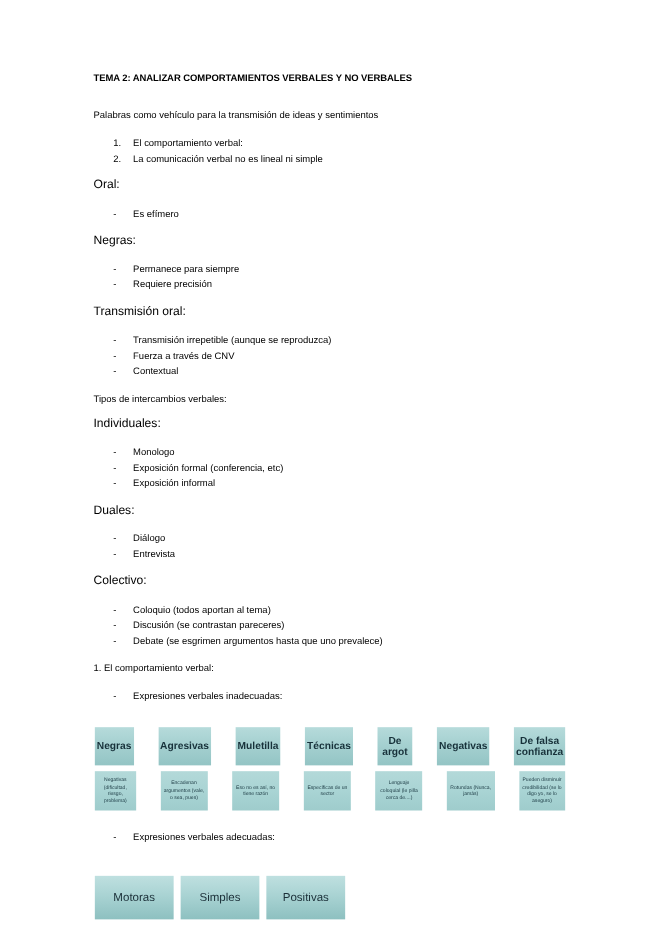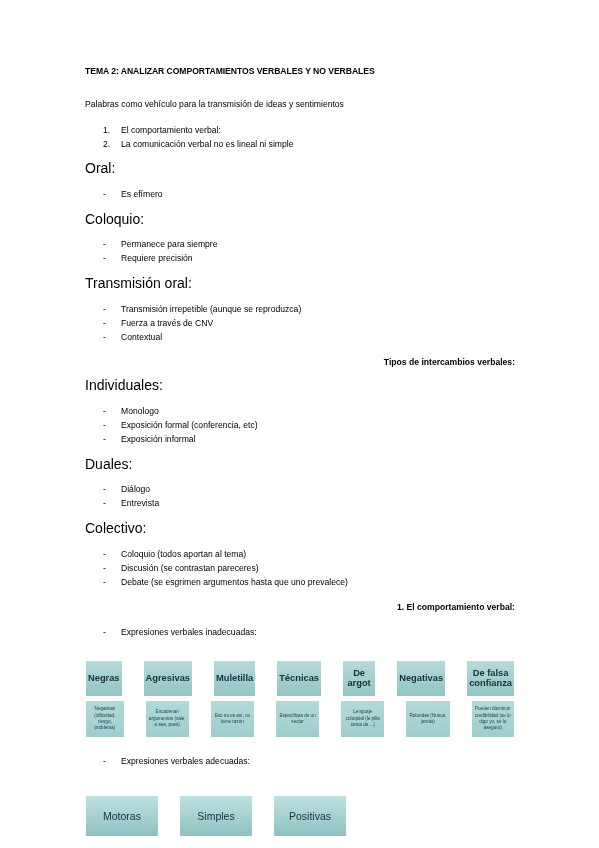--- a/index.html
+++ b/index.html
@@ -38,25 +38,24 @@
     margin: 0 0 22px 0;
     white-space: nowrap;
   }
   .para {
     font-size: 8.6px;
     line-height: 11px;
     margin: 0 0 12.5px 0;
     white-space: nowrap;
   }
   .para.bold {
-    font-weight: bold;
-    text-align: right;
+    font-weight: normal;
   }
   .label-line {
-    font-size: 14px;
+    font-size: 11px;
     line-height: 11px;
     margin: 0 0 12.5px 0;
     white-space: nowrap;
   }
 
   
   ol.num-list, ul.dash-list {
     list-style: none;
     margin: 0 0 12.5px 0;
     padding: 0;
@@ -117,21 +116,21 @@
     line-height: 6.4px;
     padding: 0 3px;
   }
   .dbox.plain {
     height: 42px;
     background: linear-gradient(180deg, #bfe0e0 0%, #a9d3d3 45%, #8dc0c0 100%);
     font-size: 10.5px;
     color: #1b2f38;
     font-weight: normal;
   }
-  .diagram-row.plain-row { gap: 20px; }
+  .diagram-row.plain-row { gap: 4px; }
 
   .spacer-8 { height: 8px; }
   .spacer-14 { height: 14px; }
   .spacer-16 { height: 16px; }
 </style>
 </head>
 <body>
 
 <div class="page">
   <div class="content">
@@ -152,21 +151,21 @@
     </ol>
 
     <div class="label-line">Oral:</div>
     <ul class="dash-list">
       <li>
         <span class="marker">-</span>
         <span>Es efímero</span>
       </li>
     </ul>
 
-    <div class="label-line">Coloquio:</div>
+    <div class="label-line">Negras:</div>
     <ul class="dash-list">
       <li>
         <span class="marker">-</span>
         <span>Permanece para siempre</span>
       </li>
       <li>
         <span class="marker">-</span>
         <span>Requiere precisión</span>
       </li>
     </ul>

